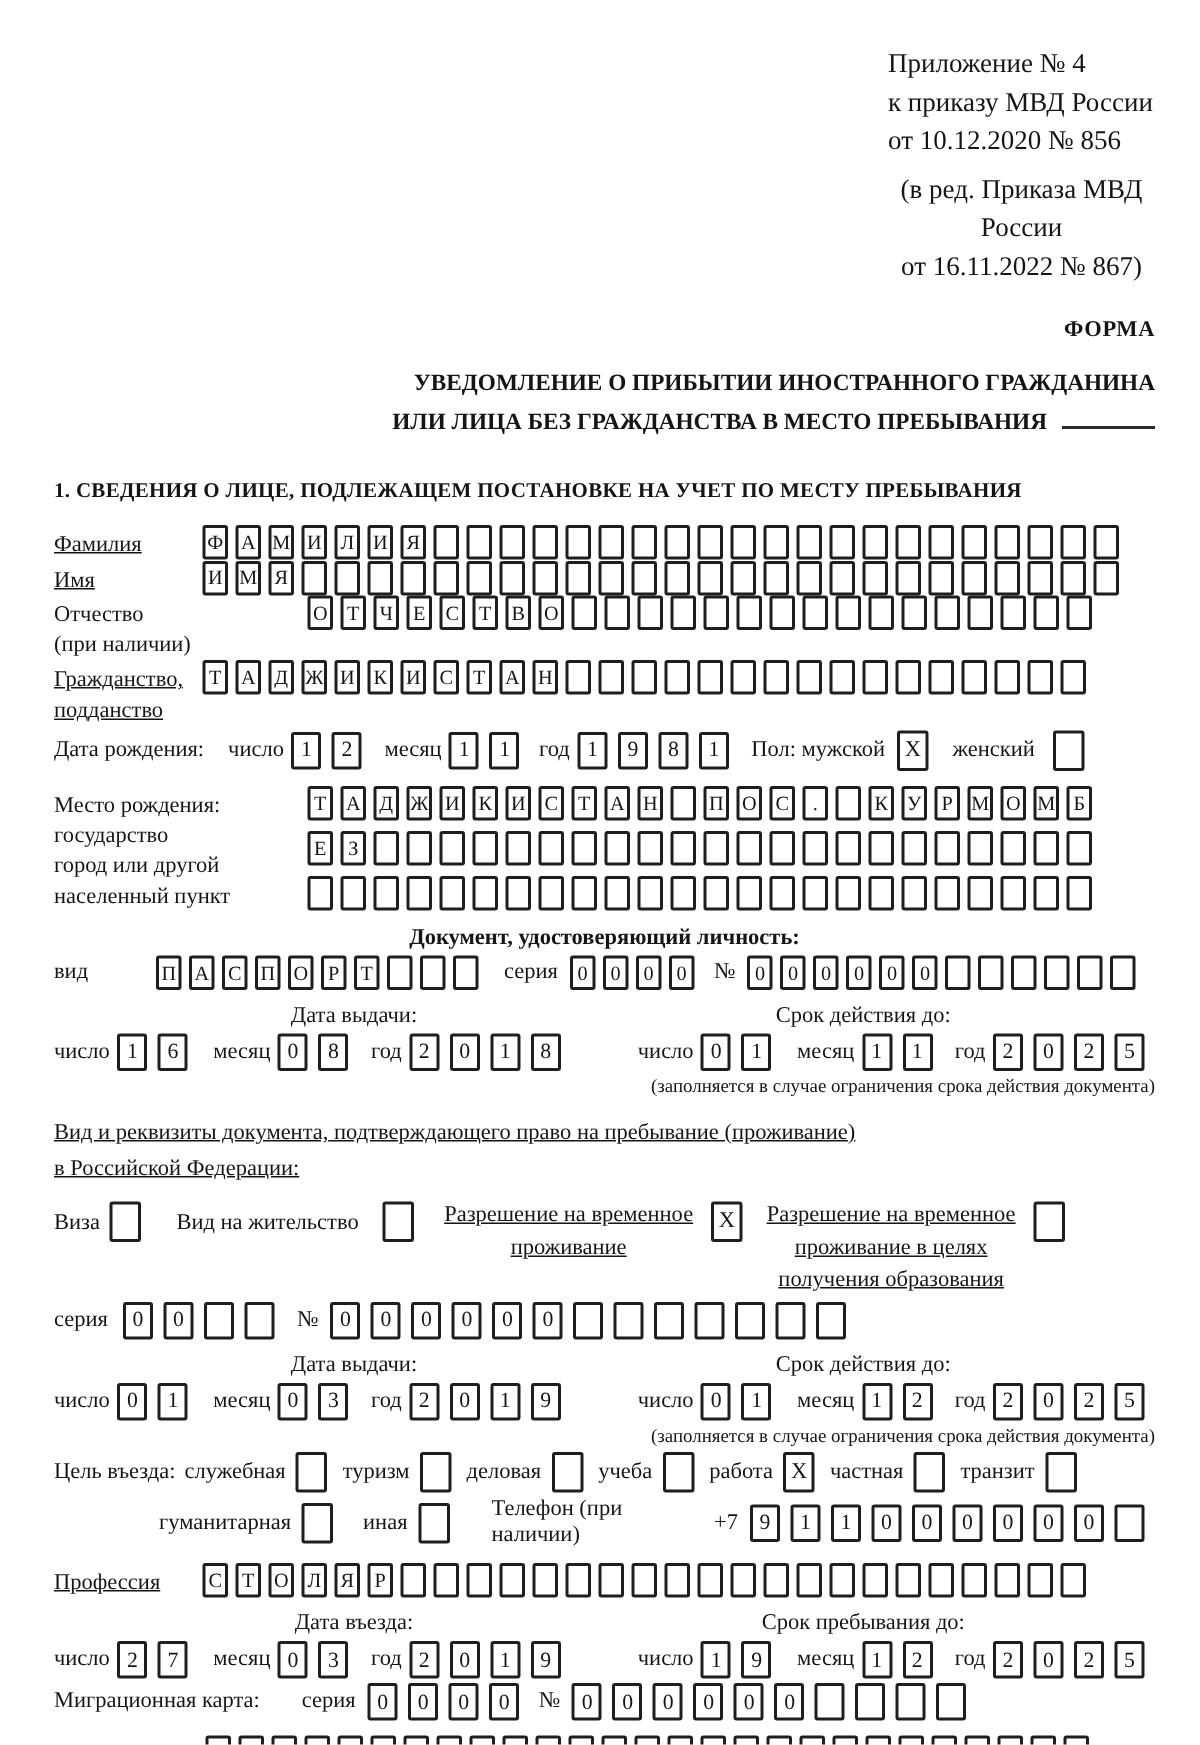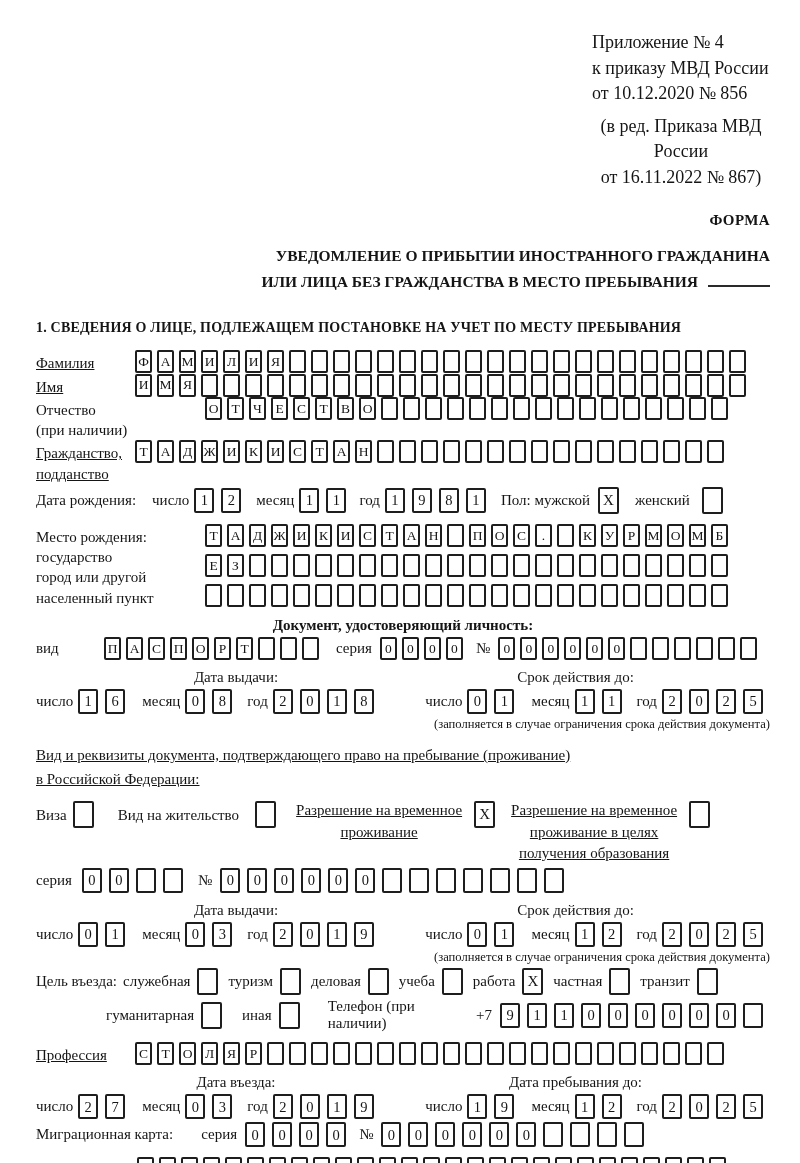--- a/index.html
+++ b/index.html
@@ -596,21 +596,21 @@
         <span class="cell"></span>
         <span class="cell"></span>
         <span class="cell"></span>
         <span class="cell"></span>
         <span class="cell"></span>
       </span>
   </div>
 
   <div class="dhead">
     <div class="dh-left">Дата въезда:</div>
-    <div class="dh-right">Дата пребывания до:</div>
+    <div class="dh-right">Срок пребывания до:</div>
   </div>
   <div class="drow">
     <div class="dg dg-left">
       <span class="dlbl">число</span>
       <span class="cells big">
           <span class="cell">2</span>
           <span class="cell">7</span>
         </span>
       <span class="dlbl ml10">месяц</span>
       <span class="cells big">

